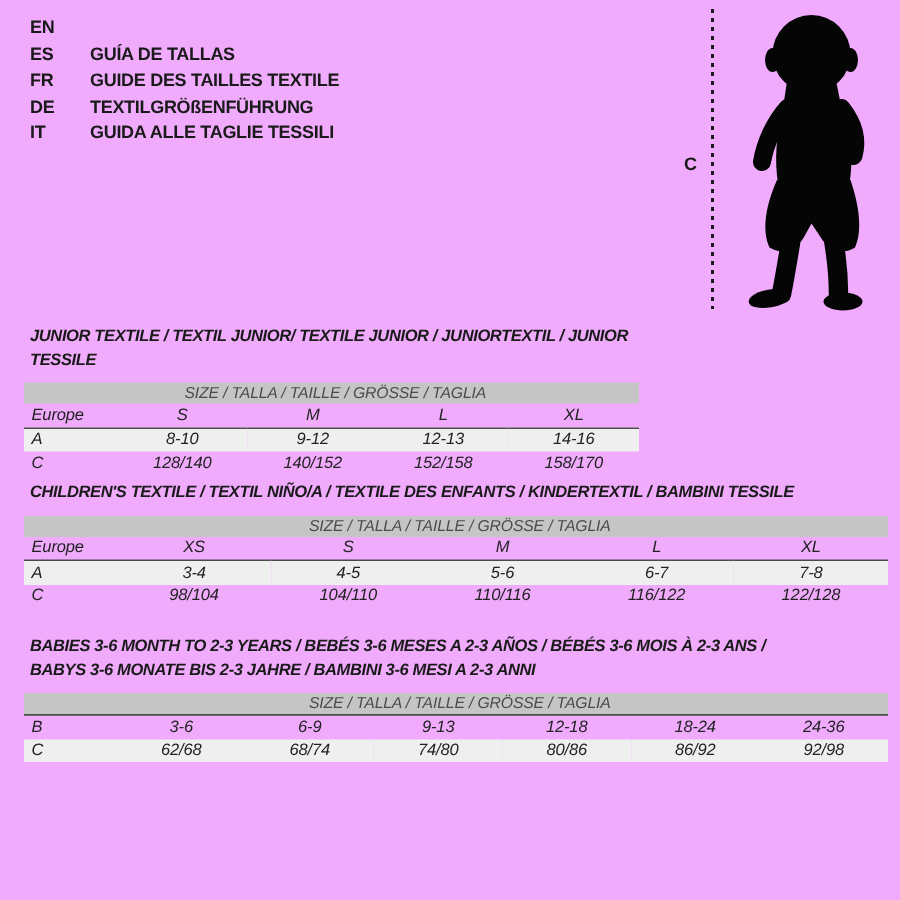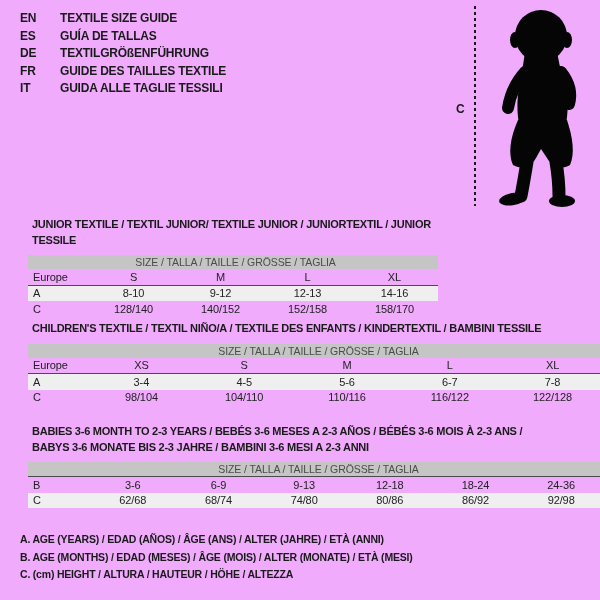--- a/index.html
+++ b/index.html
@@ -11,21 +11,21 @@
   .lang-row{display:flex;}
   .lang-code{width:40px;flex:0 0 40px;}
 
   
   .dash-line{position:absolute;left:474px;top:6px;width:2px;height:200px;
     background:repeating-linear-gradient(to bottom,#1a1a1a 0 3px,transparent 3px 6px);}
   .measure-c{position:absolute;left:456px;top:102px;font-weight:bold;font-size:12px;}
   .baby{position:absolute;left:480px;top:8px;width:120px;height:200px;}
 
   
-  .size-section{position:absolute;left:28px;}
+  .size-section{position:absolute;left:16px;font-style:italic;}
   #sec-junior{top:217px;width:410px;}
   #sec-children{top:321px;width:576px;}
   #sec-babies{top:424px;width:576px;}
   .sec-title{font-weight:bold;font-size:11px;line-height:15.5px;letter-spacing:-0.25px;
     margin:0 0 7px 4px;white-space:pre-line;}
 
   table{border-collapse:collapse;table-layout:fixed;width:100%;}
   td{font-size:11px;height:15.5px;padding:0;text-align:center;color:#222;
     letter-spacing:-0.1px;vertical-align:middle;}
   td.lbl{text-align:left;padding-left:5px;}
@@ -39,33 +39,32 @@
     line-height:17.5px;letter-spacing:-0.2px;list-style:none;margin:0;padding:0;}
 </style>
 </head>
 <body>
 
 <div class="page">
 
   <div class="langs">
       <div class="lang-row">
         <span class="lang-code">EN</span>
-        <span class="lang-title">TEXTILE SIZE GUIDE</span>
       </div>
       <div class="lang-row">
         <span class="lang-code">ES</span>
         <span class="lang-title">GUÍA DE TALLAS</span>
       </div>
       <div class="lang-row">
+        <span class="lang-code">FR</span>
+        <span class="lang-title">GUIDE DES TAILLES TEXTILE</span>
+      </div>
+      <div class="lang-row">
         <span class="lang-code">DE</span>
         <span class="lang-title">TEXTILGRÖßENFÜHRUNG</span>
-      </div>
-      <div class="lang-row">
-        <span class="lang-code">FR</span>
-        <span class="lang-title">GUIDE DES TAILLES TEXTILE</span>
       </div>
       <div class="lang-row">
         <span class="lang-code">IT</span>
         <span class="lang-title">GUIDA ALLE TAGLIE TESSILI</span>
       </div>
     </div>
 
   <div class="dash-line"></div>
   <div class="measure-c">C</div>
 
@@ -206,19 +205,14 @@
             <td>68/74</td>
             <td>74/80</td>
             <td>80/86</td>
             <td>86/92</td>
             <td>92/98</td>
           </tr>
         </tbody>
       </table>
   </div>
 
-  <ul class="notes">
-      <li class="note">A. AGE (YEARS) / EDAD (AÑOS) / ÂGE (ANS) / ALTER (JAHRE) / ETÀ (ANNI)</li>
-      <li class="note">B. AGE (MONTHS) / EDAD (MESES) / ÂGE (MOIS) / ALTER (MONATE) / ETÀ (MESI)</li>
-      <li class="note">C. (cm) HEIGHT / ALTURA / HAUTEUR / HÖHE / ALTEZZA</li>
-    </ul>
 
 </div>
 
 </body></html>

